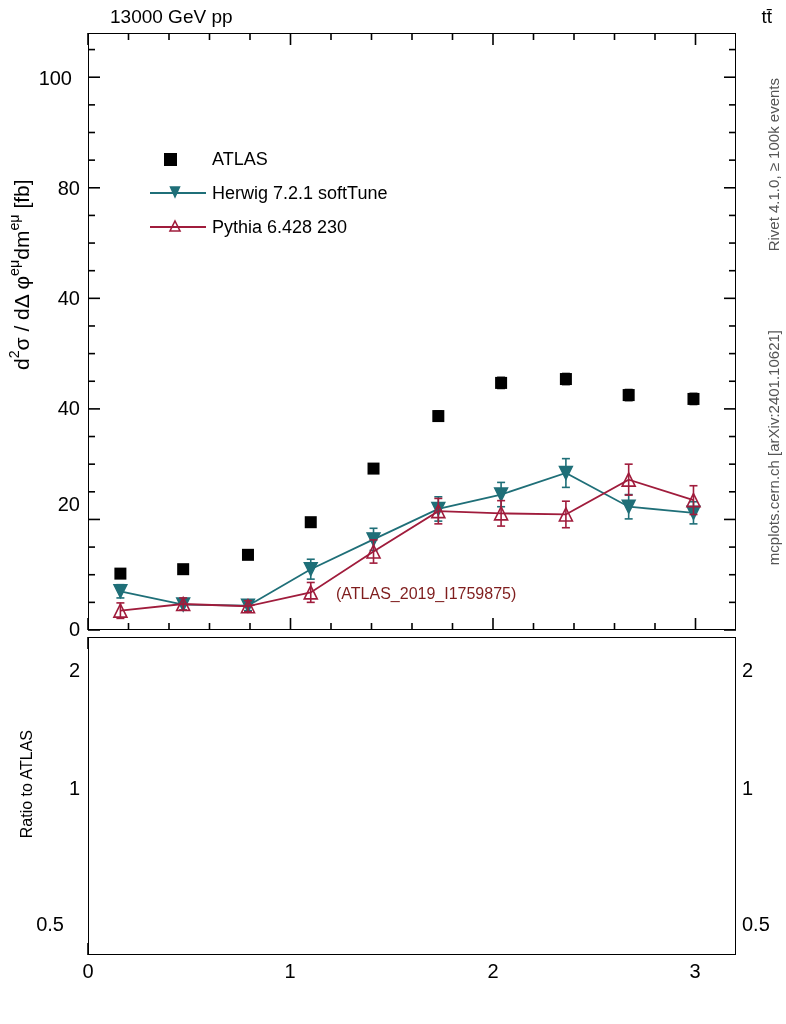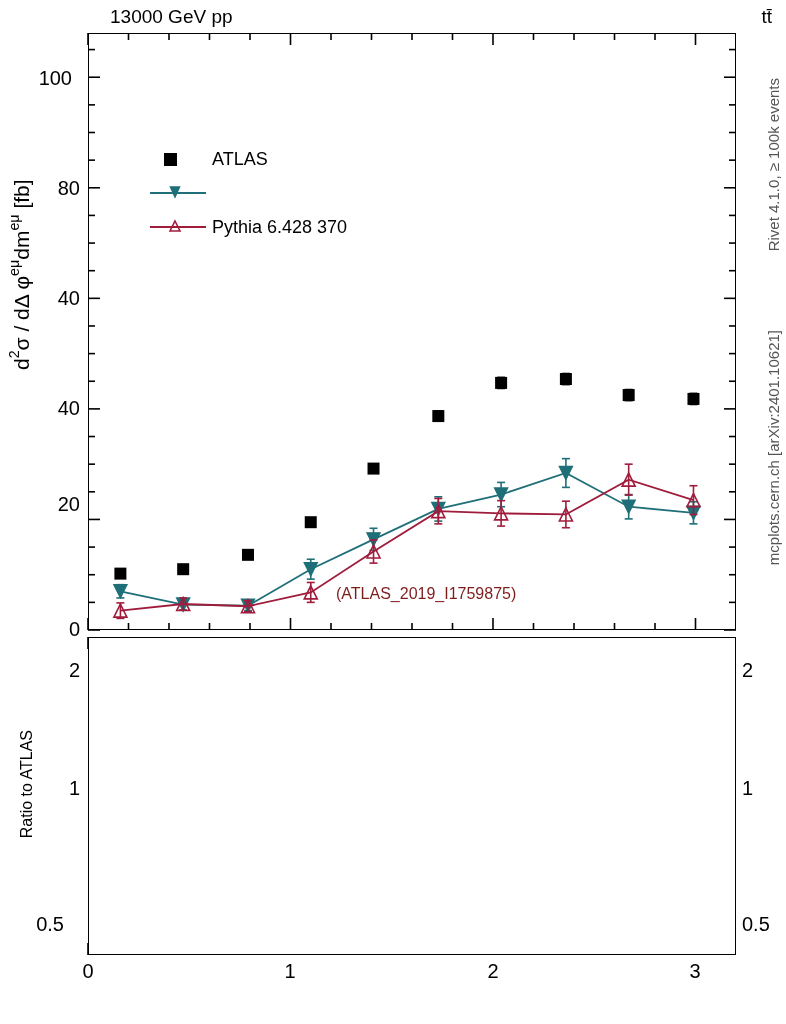--- a/index.html
+++ b/index.html
@@ -407,27 +407,28 @@
       <svg width="60" height="34" style="left:0;top:0;">
         <rect x="16" y="11" width="13" height="13" fill="#000"></rect>
       </svg>
       <div class="abs txt legend-txt" style="left:64px;top:7px;">ATLAS</div>
     </div>
     <div style="position:relative;height:34px;">
       <svg width="60" height="34" style="left:0;top:0;">
         <line x1="2" y1="17" x2="58" y2="17" stroke="#1f6f78" stroke-width="1.8"></line>
         <polygon points="22.5,11 31.5,11 27,21" fill="#1f6f78" stroke="#1f6f78" stroke-width="1.5"></polygon>
       </svg>
+      <div class="abs txt legend-txt" style="left:64px;top:7px;">Herwig 7.2.1 softTune</div>
     </div>
     <div style="position:relative;height:34px;">
       <svg width="60" height="34" style="left:0;top:0;">
         <line x1="2" y1="17" x2="58" y2="17" stroke="#a01c3c" stroke-width="1.8"></line>
         <polygon points="27,11 32,21 22,21" fill="none" stroke="#a01c3c" stroke-width="1.6"></polygon>
       </svg>
-      <div class="abs txt legend-txt" style="left:64px;top:7px;">Pythia 6.428 370</div>
+      <div class="abs txt legend-txt" style="left:64px;top:7px;">Pythia 6.428 230</div>
     </div>
   </div>
 
   <div class="abs txt" id="watermark" style="left:336px;top:585px;">(ATLAS_2019_I1759875)</div>
 
   <div class="abs" id="ratio-frame"></div>
 
   <div class="abs txt rot" id="ylab-ratio">Ratio to ATLAS</div>
 
   <div class="abs txt ytick-lab" style="left:36px;top:659px;">2</div>

